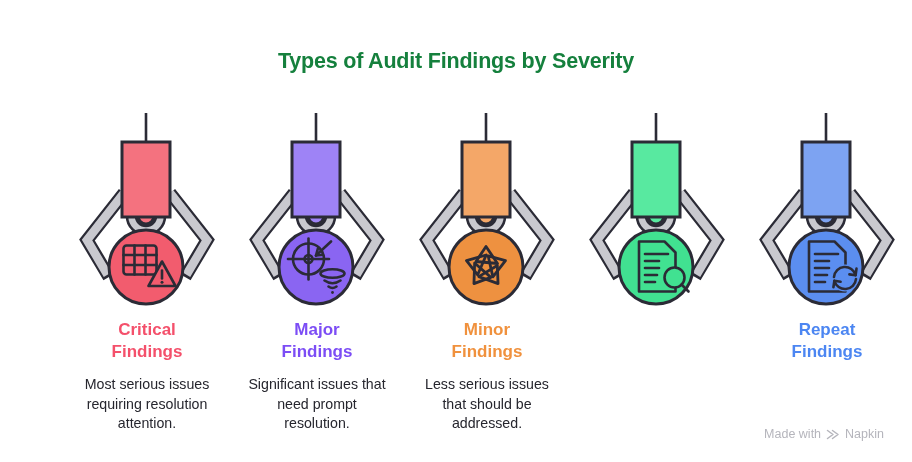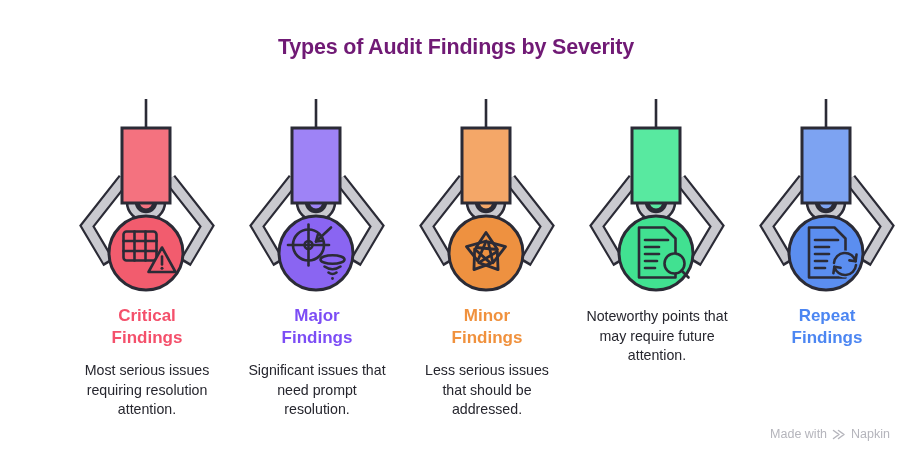--- a/index.html
+++ b/index.html
@@ -2,41 +2,41 @@
 <html><head>
 <meta charset="utf-8">
 <style>
   html,body{margin:0;padding:0;background:#fff;}
   .canvas{
     position:relative;width:912px;height:462px;background:#fff;overflow:hidden;
     font-family:"Liberation Sans",sans-serif;
     --outline:#2b2b36;--claw:#c9c9cf;--text:#26262e;--wm:#b5b5bc;
   }
   .page-title{
-    margin:0;padding-top:35px;text-align:center;
-    font-size:21.5px;font-weight:700;letter-spacing:-0.2px;color:#701a75;
+    margin:0;padding-top:49px;text-align:center;
+    font-size:21.5px;font-weight:700;letter-spacing:-0.2px;color:#15803d;
   }
   .columns{display:flex;justify-content:flex-end;margin-top:36px;}
   .col{width:170px;display:flex;flex-direction:column;align-items:center;}
   svg.machine{display:block;}
   .rod{stroke:var(--outline);stroke-width:2.6;}
   .arm-outline{fill:none;stroke:var(--outline);stroke-width:13;stroke-linejoin:miter;}
   .arm-fill{fill:none;stroke:var(--claw);stroke-width:8.6;stroke-linejoin:miter;}
   .pulley{fill:var(--claw);stroke:var(--outline);stroke-width:2.6;}
   .shape{stroke:var(--outline);stroke-width:3;}
   .ic{stroke:var(--outline);stroke-width:2.6;fill:none;stroke-linecap:round;stroke-linejoin:round;}
   .tri{stroke-width:2.8;}
   .dot{fill:var(--outline);stroke:none;}
   .col-title{
     margin-top:8px;min-height:46px;display:flex;align-items:center;justify-content:center;
     text-align:center;font-weight:700;font-size:17px;line-height:1.3;white-space:pre-line;
   }
   .col-desc{margin-top:11px;width:142px;text-align:center;font-size:14.2px;line-height:1.38;color:var(--text);}
   .watermark{
-    position:absolute;right:22px;top:427px;display:flex;align-items:center;gap:5px;
+    position:absolute;right:28px;top:427px;display:flex;align-items:center;gap:5px;
     color:var(--wm);font-size:12.5px;
   }
   .watermark svg{display:block;}
 </style>
 </head>
 <body>
 
 <div class="canvas" style="--outline: #2b2b36; --claw: #c9c9cf; --text: #26262e; --wm: #b5b5bc; background-color: rgb(255, 255, 255);">
 
   <h1 class="page-title">Types of Audit Findings by Severity</h1>
@@ -146,21 +146,20 @@
           <path d="M67,131.5 H92.5 L103.5,142.5 V181.5 H67 Z"></path>
           <line x1="73" y1="144" x2="96" y2="144"></line>
           <line x1="73" y1="151" x2="87" y2="151"></line>
           <line x1="73" y1="158" x2="87" y2="158"></line>
           <line x1="73" y1="165" x2="85" y2="165"></line>
           <line x1="73" y1="172" x2="83" y2="172"></line>
           <circle cx="102.5" cy="167.5" r="10" fill="#41e191"></circle>
           <line x1="109.5" y1="174.5" x2="116.5" y2="181.5"></line>
         </g>
       </svg>
-      <div class="col-desc">Noteworthy points that may require future attention.</div>
     </div>
 
     <div class="col">
       <svg class="machine" width="170" height="200" viewBox="0 0 170 200">
         <line class="rod" x1="84" y1="3" x2="84" y2="33"></line>
         <g>
           <path class="arm-outline" d="M62,83 L25,130 L47,167"></path>
           <path class="arm-fill" d="M62,83 L25,130 L45.5,164.8"></path>
           <path class="arm-outline" d="M108,83 L145,130 L123,167"></path>
           <path class="arm-fill" d="M108,83 L145,130 L124.5,164.8"></path>

